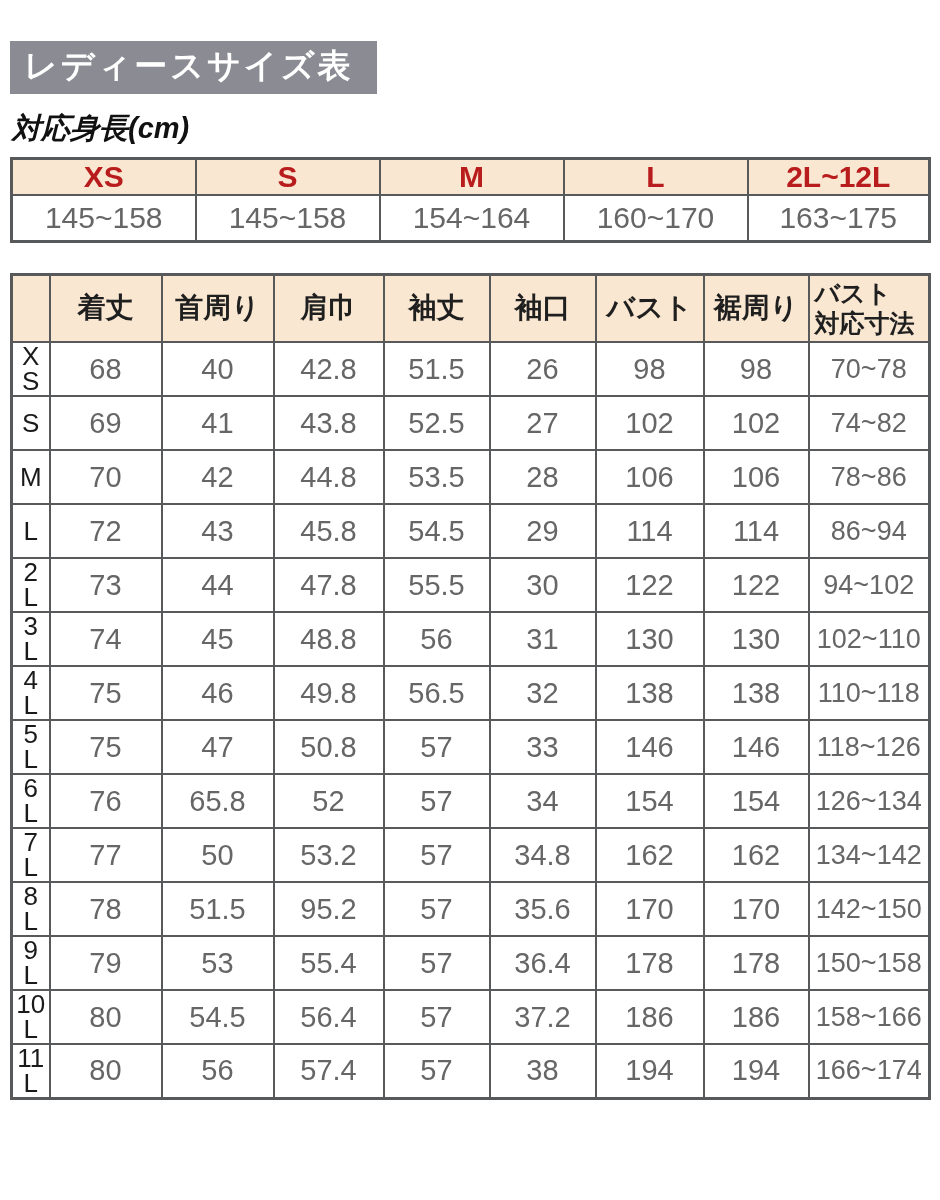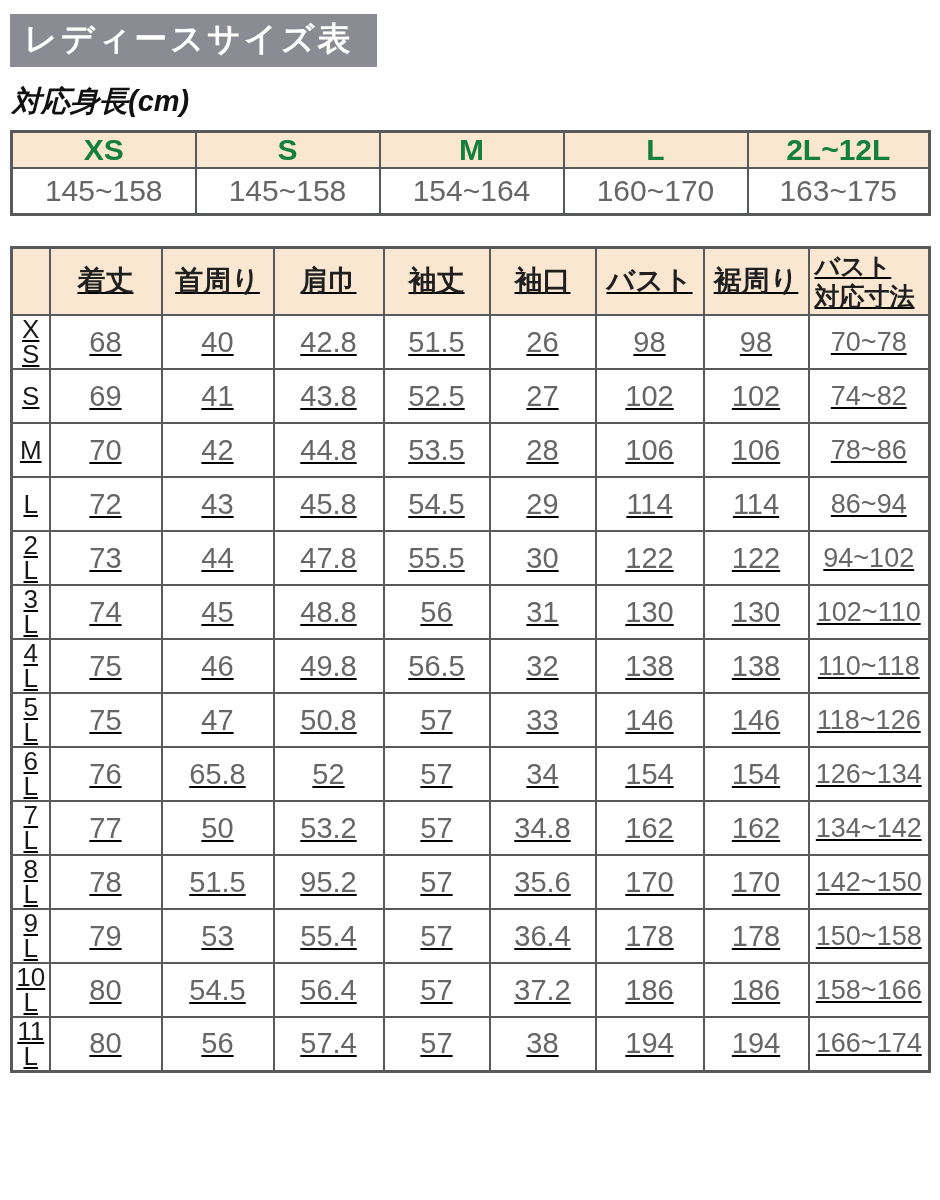--- a/index.html
+++ b/index.html
@@ -2,21 +2,21 @@
 <html style="--title_bg: #8b8b94; --title_text: #ffffff; --header_bg: #f9e7d1; --border: #58595b; --value_text: #666666;"><head>
 <meta charset="utf-8">
 <style>
   * { box-sizing: border-box; }
   html, body {
     margin: 0; padding: 0;
     width: 940px; height: 1200px;
     background: #ffffff;
     font-family: "Liberation Sans", "DejaVu Sans", sans-serif;
   }
-  .page { padding: 14px 10px 0 10px; }
+  .page { padding: 41px 10px 0 10px; }
 
   .title-bar {
     display: inline-block;
     background: var(--title_bg, #8b8b94);
     color: var(--title_text, #ffffff);
     font-size: 33px;
     font-weight: bold;
     letter-spacing: 3px;
     padding: 3px 24px 5px 14px;
     min-width: 345px;
@@ -42,32 +42,32 @@
     padding: 0;
     overflow: hidden;
   }
 
   
   table.height-table th {
     background: var(--header_bg, #f9e7d1);
     height: 34px;
     font-size: 30px;
     font-weight: 600;
-    color: #15803d;
+    color: #b91c1c;
   }
   table.height-table td {
     height: 46px;
     font-size: 30px;
     font-weight: normal;
     color: var(--value_text, #666666);
     background: #ffffff;
   }
 
   
-  table.size-table { margin-top: 30px; text-decoration: underline; }
+  table.size-table { margin-top: 30px; }
   table.size-table th {
     background: var(--header_bg, #f9e7d1);
     height: 68px;
     font-size: 28px;
     font-weight: 600;
     color: #1f1f1f;
   }
   table.size-table th.bust-range-header {
     font-size: 25px;
     white-space: pre-line;

